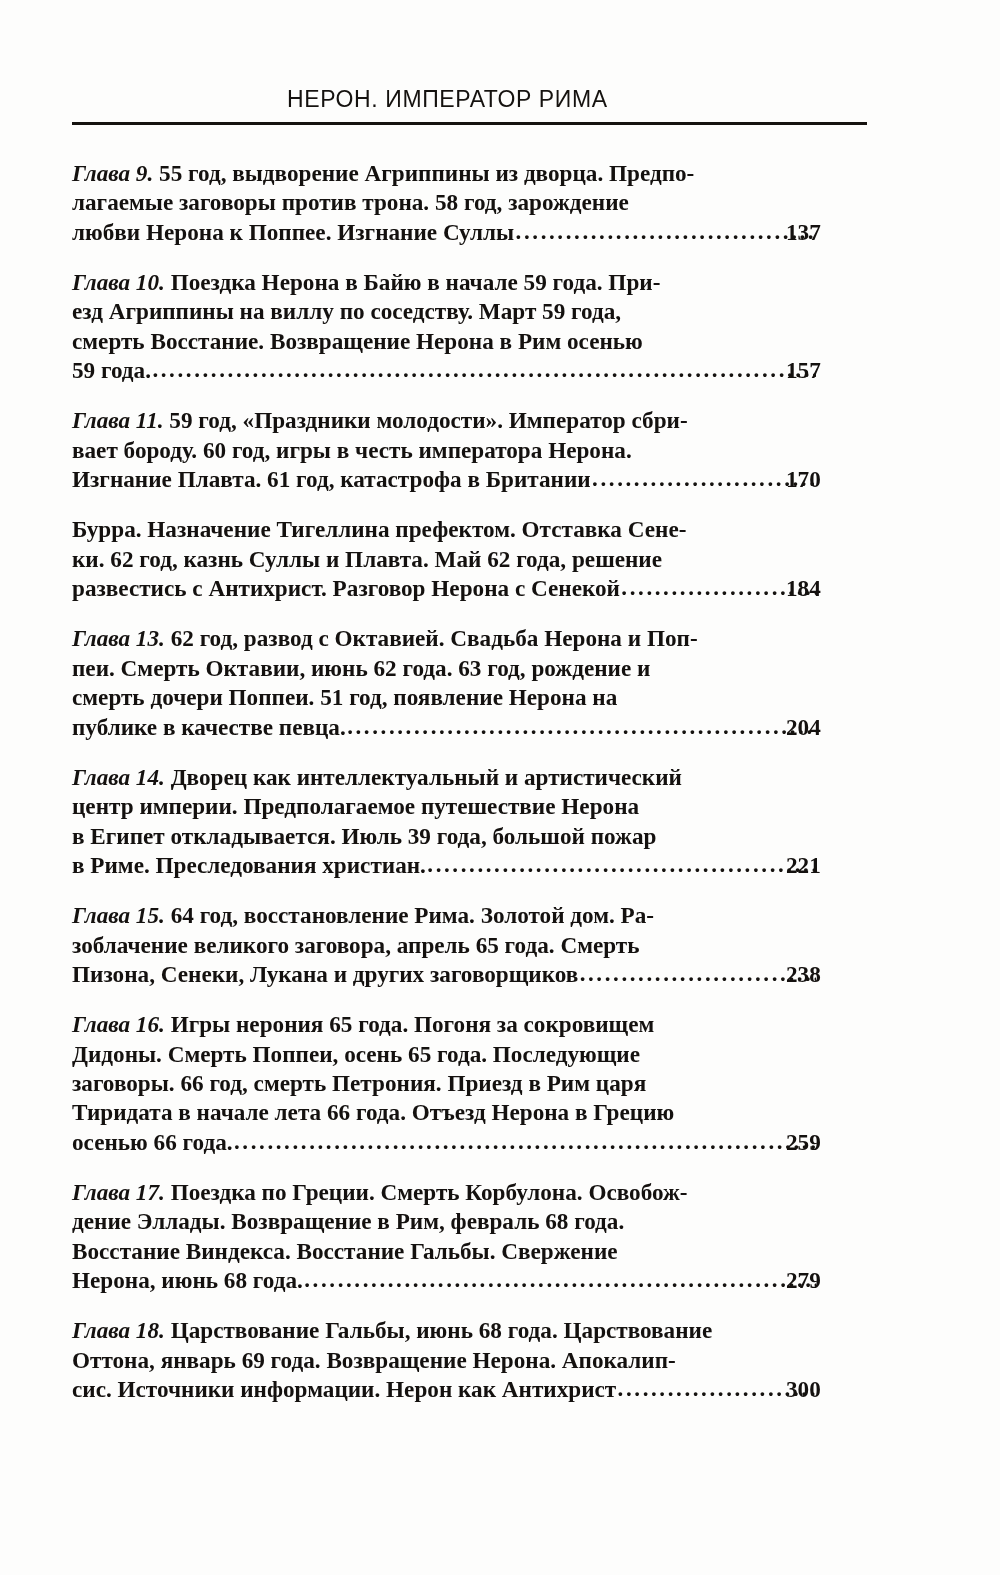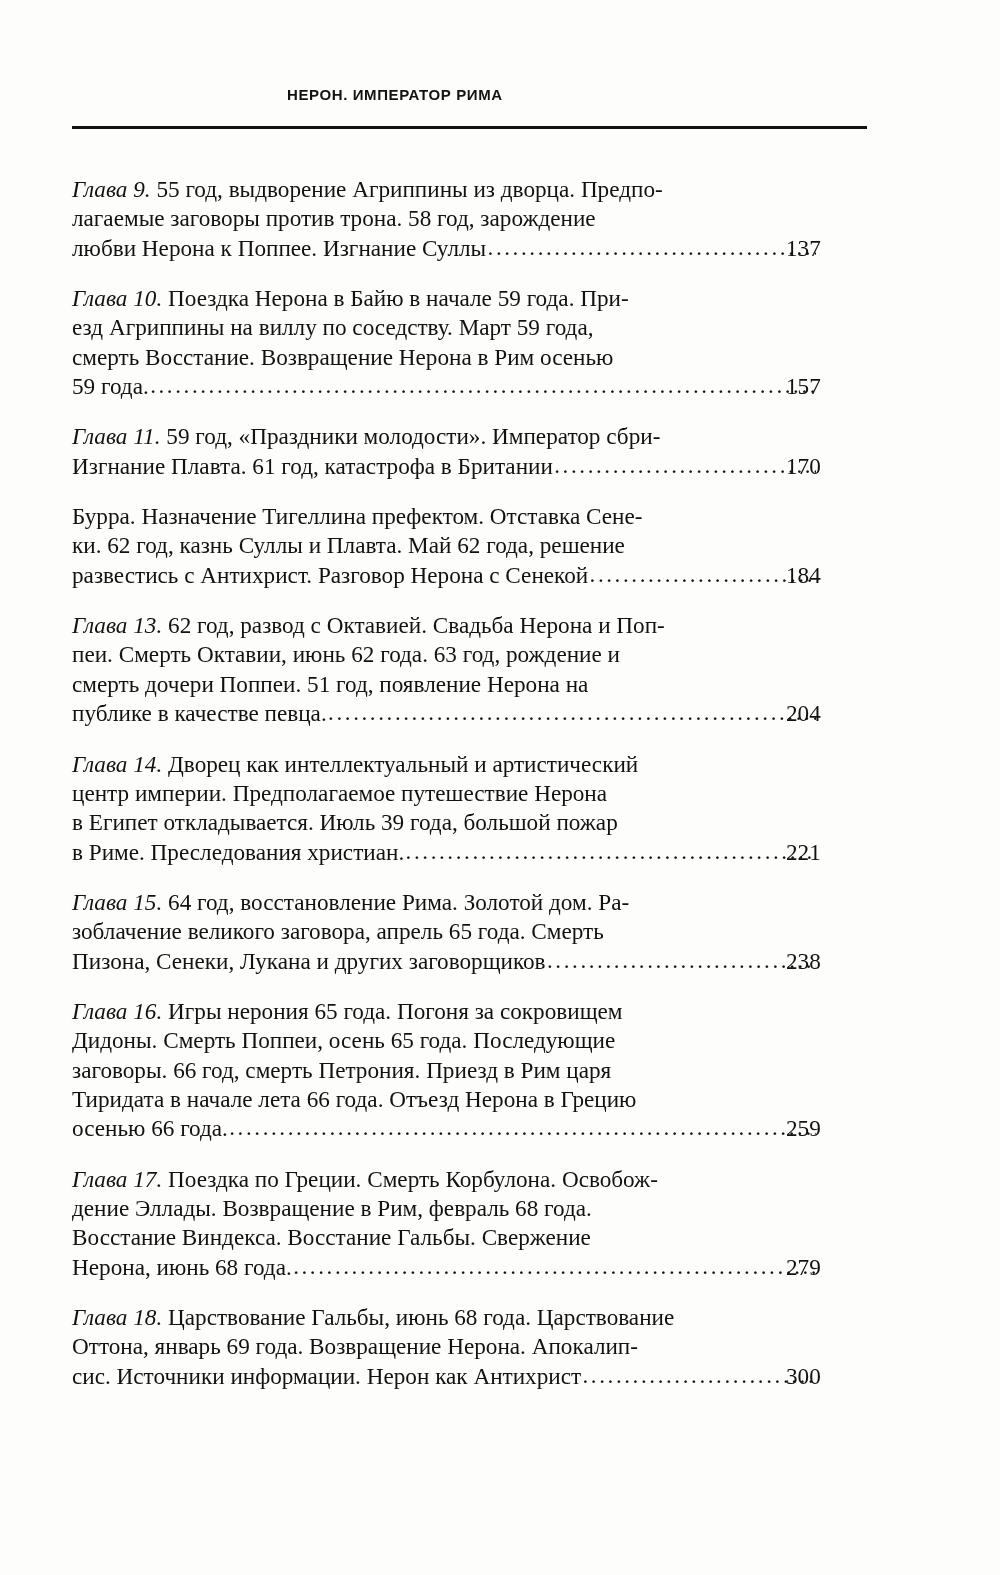--- a/index.html
+++ b/index.html
@@ -24,35 +24,36 @@
     background: #fdfdfc;
   }
   .content {
     position: absolute;
     left: 72px;
     top: 86px;
     width: 800px;
   }
   .running-head {
     font-family: "Liberation Sans", "DejaVu Sans", sans-serif;
-    font-weight: bold;
-    font-size: 15px;
+    font-weight: normal;
+    font-size: 23px;
     letter-spacing: 0.6px;
     color: #15120f;
     padding-left: 215px;
-    padding-bottom: 23px;
+    padding-bottom: 9px;
   }
   .rule {
     border-top: 3.2px solid #15120f;
     width: 795px;
     margin-left: 0;
   }
   .toc {
-    margin-top: 46px;
+    margin-top: 34px;
     width: 800px;
+    font-weight: bold;
   }
   .entry {
     margin-bottom: 21px;
     font-size: 23.2px;
     line-height: 1.265;
     text-align: justify;
     text-justify: inter-word;
     position: relative;
     padding-left: 0;
   }
@@ -121,20 +122,21 @@
           <div class="line justify">езд Агриппины на виллу по соседству. Март 59 года,</div>
           <div class="line justify">смерть Восстание. Возвращение Нерона в Рим осенью</div>
           <div class="lastline">
             <span class="txt">59 года.</span>
             <span class="leader">........................................................................................................................</span>
             <span class="pageno">157</span>
           </div>
         </div>
         <div class="entry entry-hang">
           <div class="line justify"><span class="chap">Глава 11.</span><span> 59 год, «Праздники молодости». Император сбри-</span></div>
+          <div class="line justify">вает бороду. 60 год, игры в честь императора Нерона.</div>
           <div class="lastline">
             <span class="txt">Изгнание Плавта. 61 год, катастрофа в Британии</span>
             <span class="leader">........................................................................................................................</span>
             <span class="pageno">170</span>
           </div>
         </div>
         <div class="entry entry-hang">
           <div class="line justify">Бурра. Назначение Тигеллина префектом. Отставка Сене-</div>
           <div class="line justify">ки. 62 год, казнь Суллы и Плавта. Май 62 года, решение</div>
           <div class="lastline">

